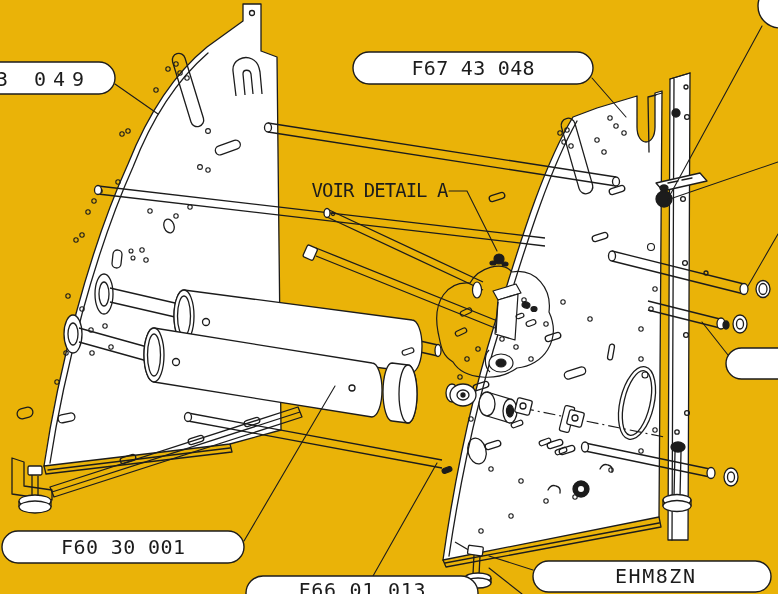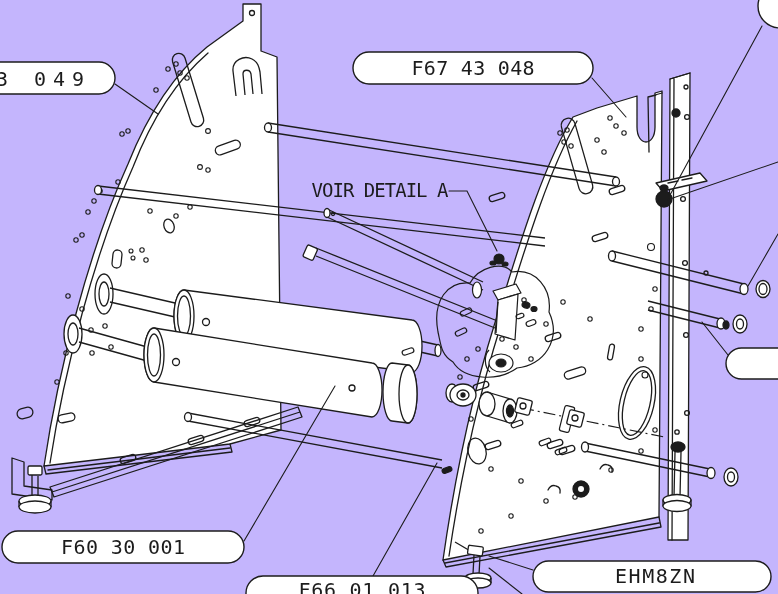--- a/index.html
+++ b/index.html
@@ -1,18 +1,18 @@
 <!DOCTYPE html>
 <html><head>
 <meta charset="utf-8">
 <style>
   html,body { margin:0; padding:0; background:#ffffff; }
   .canvas {
     position:relative; width:778px; height:594px;
-    background:#c4b5fd; overflow:hidden;
+    background:#eab308; overflow:hidden;
     font-family:"DejaVu Sans Mono","Liberation Mono",monospace;
   }
   svg { position:absolute; left:0; top:0; display:block; }
   .callout-text {
     font-family:"DejaVu Sans Mono","Liberation Mono",monospace;
     fill:#1c1c1c; font-size:20px;
   }
   .note-text {
     font-family:"DejaVu Sans Mono","Liberation Mono",monospace;
     fill:#1c1c1c; font-size:19px;

